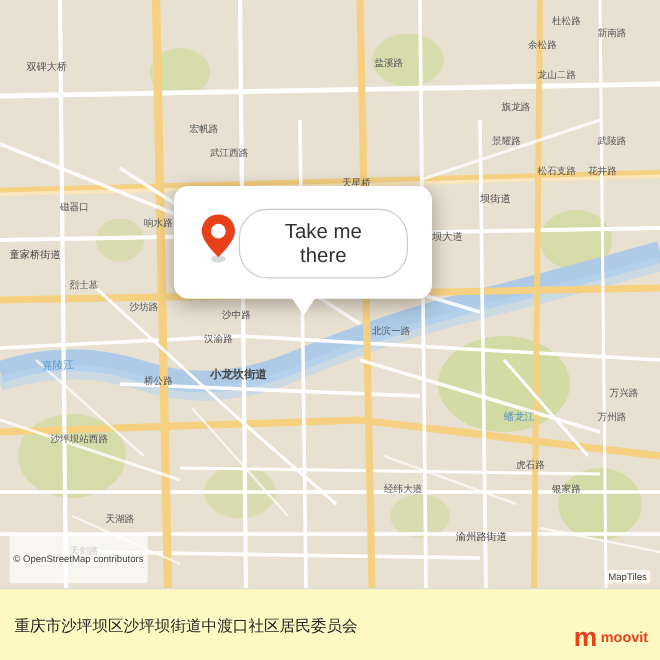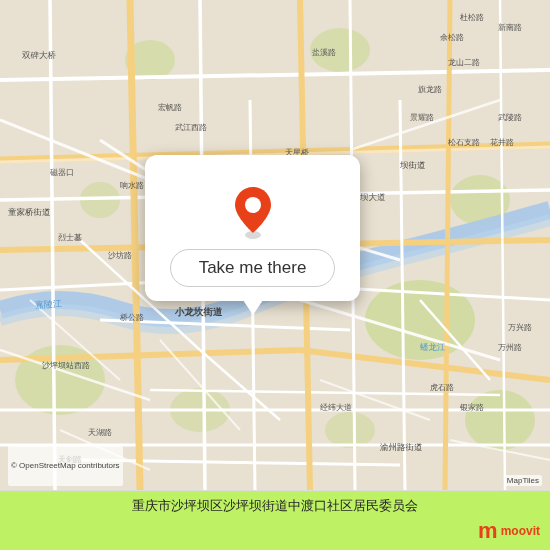--- a/index.html
+++ b/index.html
@@ -30,23 +30,23 @@
     
     #popup {
       position: absolute;
       top: 155px;
       left: 145px;
       width: 215px;
       background: white;
       border-radius: 12px;
       box-shadow: 0 4px 16px rgba(0,0,0,0.3);
       display: flex;
-      flex-direction: column;
+      flex-direction: row;
       align-items: center;
-      padding: 30px 20px 14px 20px;
+      padding: 16px 20px 14px 20px;
       z-index: 100;
     }
 
     #popup::after {
       content: '';
       position: absolute;
       bottom: -14px;
       left: 50%;
       transform: translateX(-50%);
       width: 0;
@@ -71,24 +71,24 @@
       color: #333;
       cursor: pointer;
       font-family: Arial, sans-serif;
       font-weight: 400;
     }
 
     
     #bottom-bar {
       width: 550px;
       height: 60px;
-      background: #bef264;
+      background: #fef9c3;
       border-top: 1px solid #ddd;
       display: flex;
-      flex-direction: row;
+      flex-direction: column;
       justify-content: center;
       padding: 6px 12px 4px 12px;
       position: relative;
     }
 
     .bottom-main-text {
       font-size: 13px;
       color: #222;
       font-family: Arial, sans-serif;
       white-space: nowrap;

